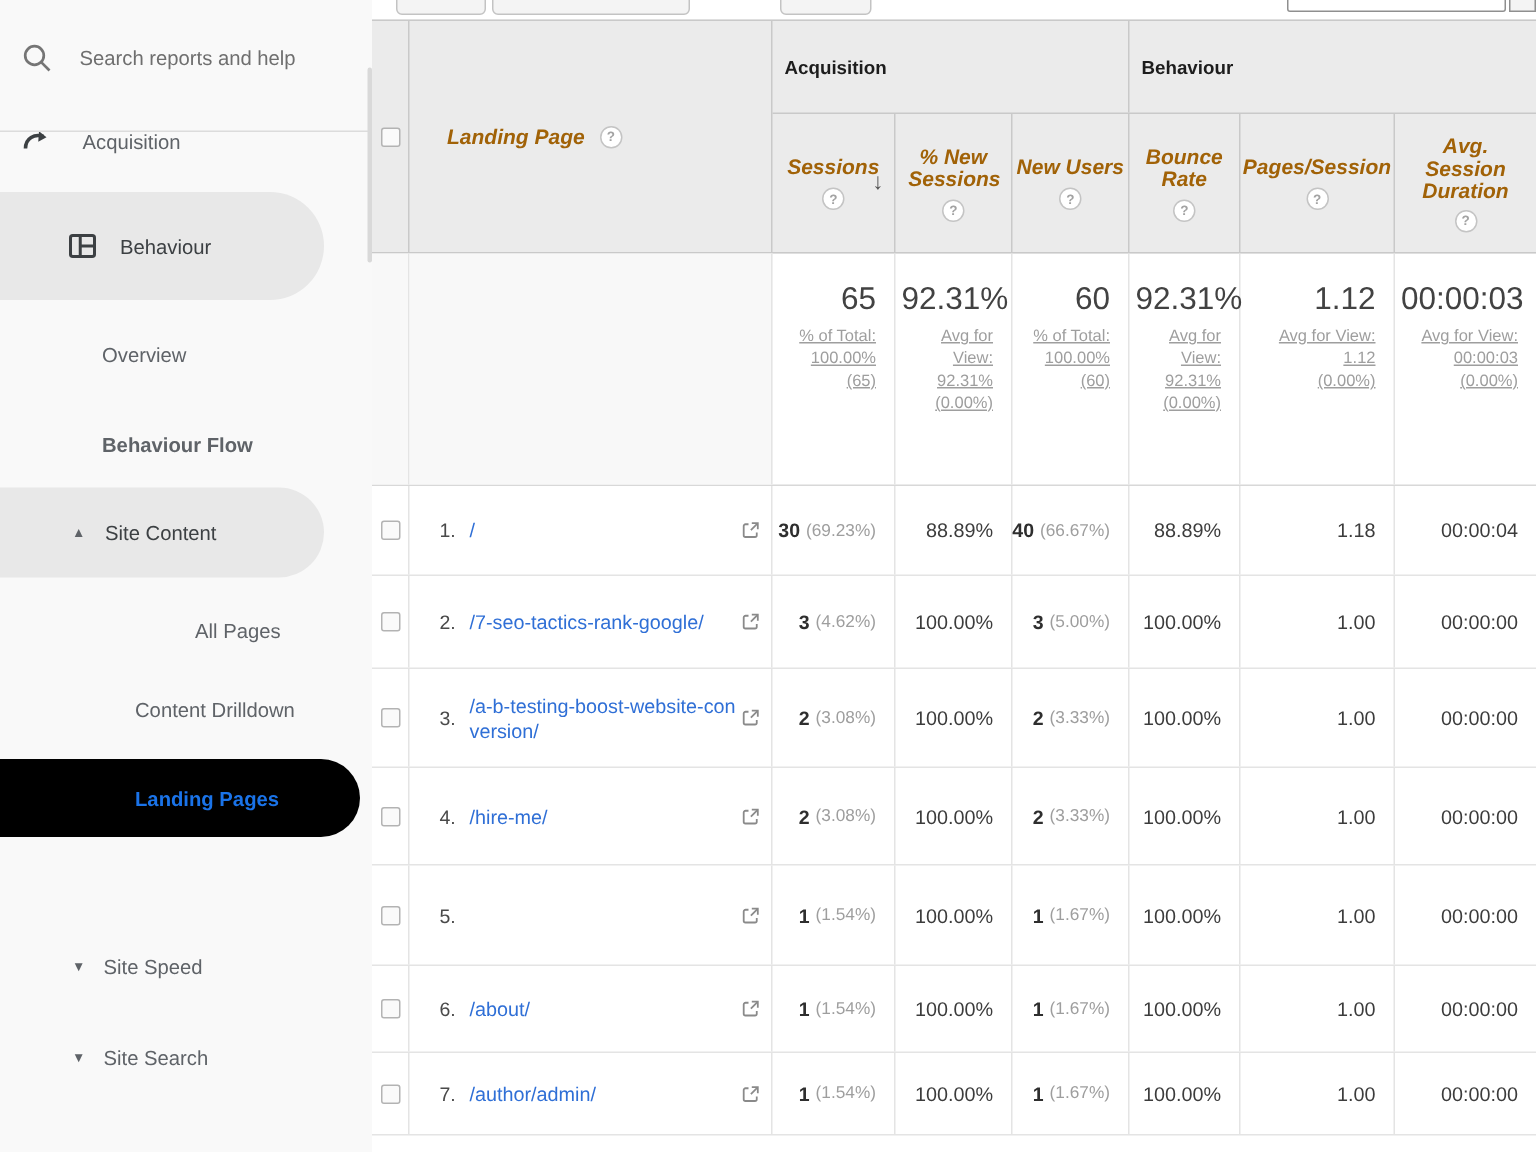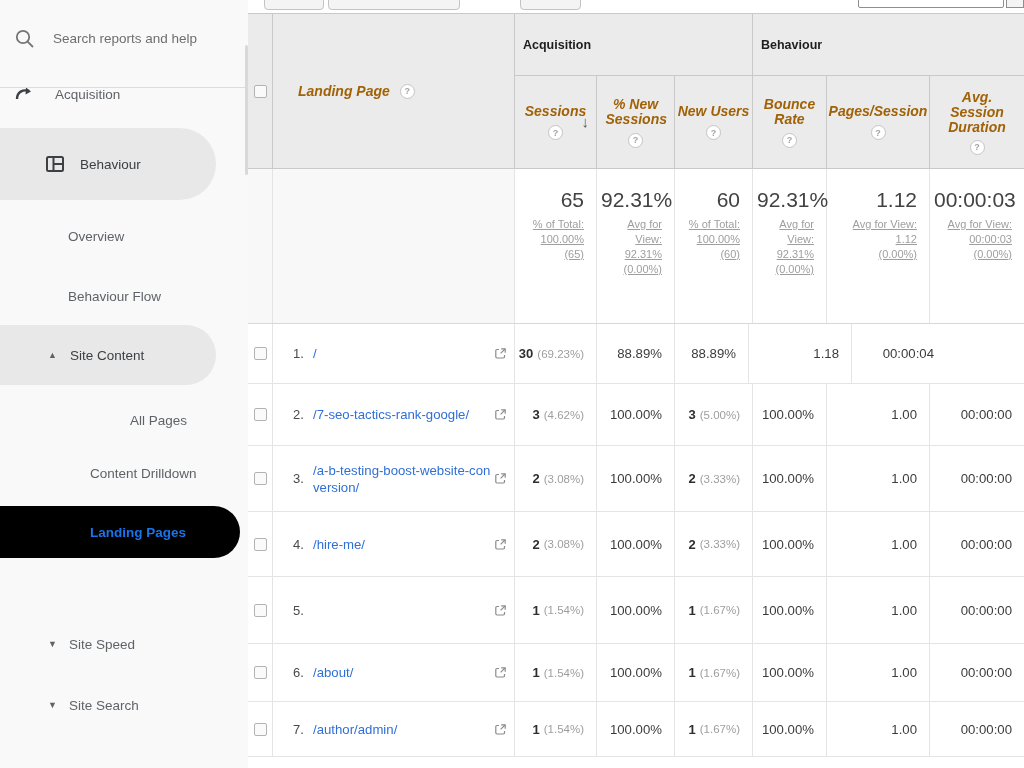--- a/index.html
+++ b/index.html
@@ -118,21 +118,21 @@
         <line x1="7.5" y1="1" x2="7.5" y2="15" stroke="#3c4043" stroke-width="2"></line>
         <line x1="7.5" y1="8" x2="17" y2="8" stroke="#3c4043" stroke-width="2"></line>
       </svg>
       <span class="nav-label dark withicon">Behaviour</span>
     </div>
 
     <div class="nav-item" style="top:216px;">
       <span class="nav-label ind1">Overview</span>
     </div>
 
-    <div class="nav-item" style="top:276px;">
+    <div class="nav-item" style="top:276px;font-weight:bold;">
       <span class="nav-label ind1">Behaviour Flow</span>
     </div>
 
     <div class="pill sitecontent">
       <span class="tri">▲</span>
       <span class="nav-label dark withtri">Site Content</span>
     </div>
 
     <div class="nav-item" style="top:400px;padding-left:40px;">
       <span class="nav-label ind2">All Pages</span>
@@ -287,20 +287,24 @@
         </svg>
       </span>
     </div>
     <div class="cell c-num w1">
       <span class="bnum">30</span>
               <span class="pct">(69.23%)</span>
     </div>
     <div class="cell c-num w2">
       <span class="val">88.89%</span>
     </div>
+    <div class="cell c-num w3">
+      <span class="bnum">40</span>
+              <span class="pct">(66.67%)</span>
+    </div>
     <div class="cell c-num w4">
       <span class="val">88.89%</span>
     </div>
     <div class="cell c-num w5">
       <span class="val">1.18</span>
     </div>
     <div class="cell c-num w6">
       <span class="val">00:00:04</span>
     </div>
   </div>

